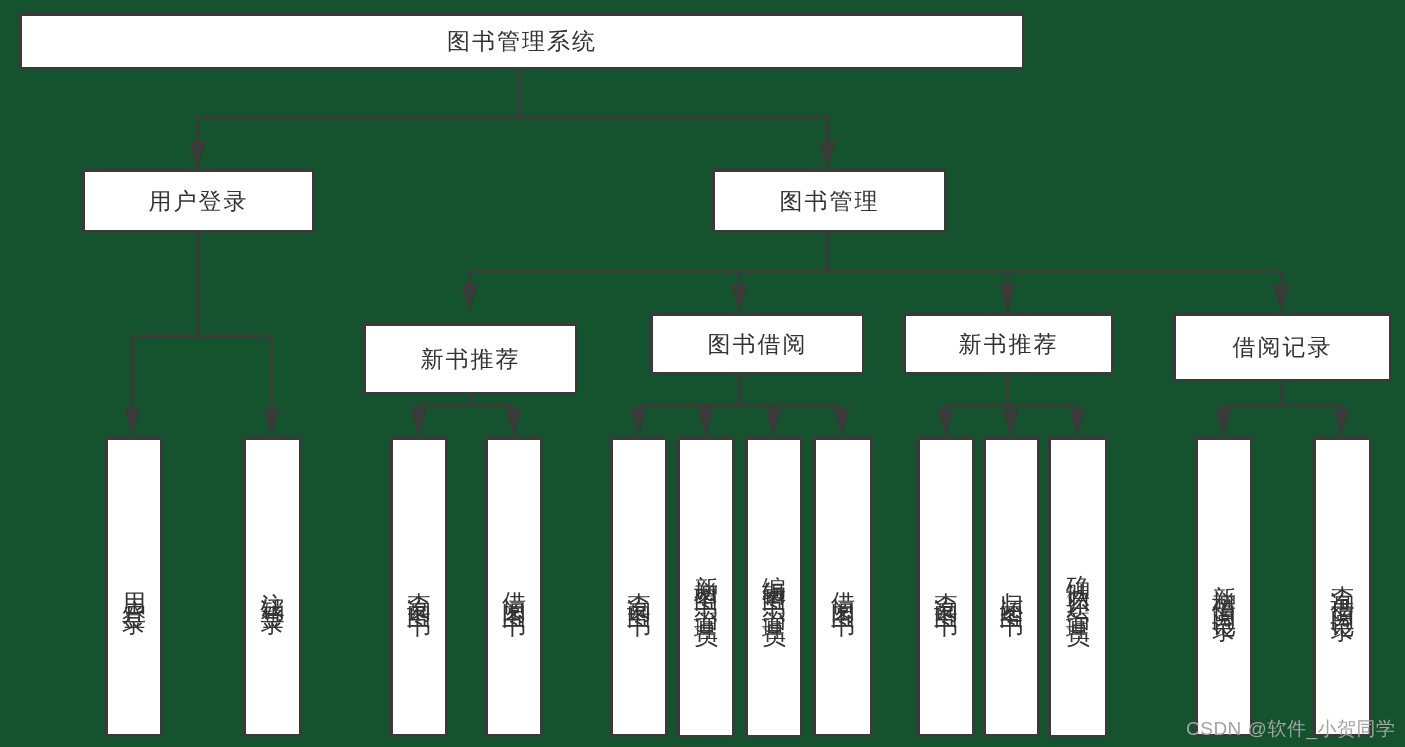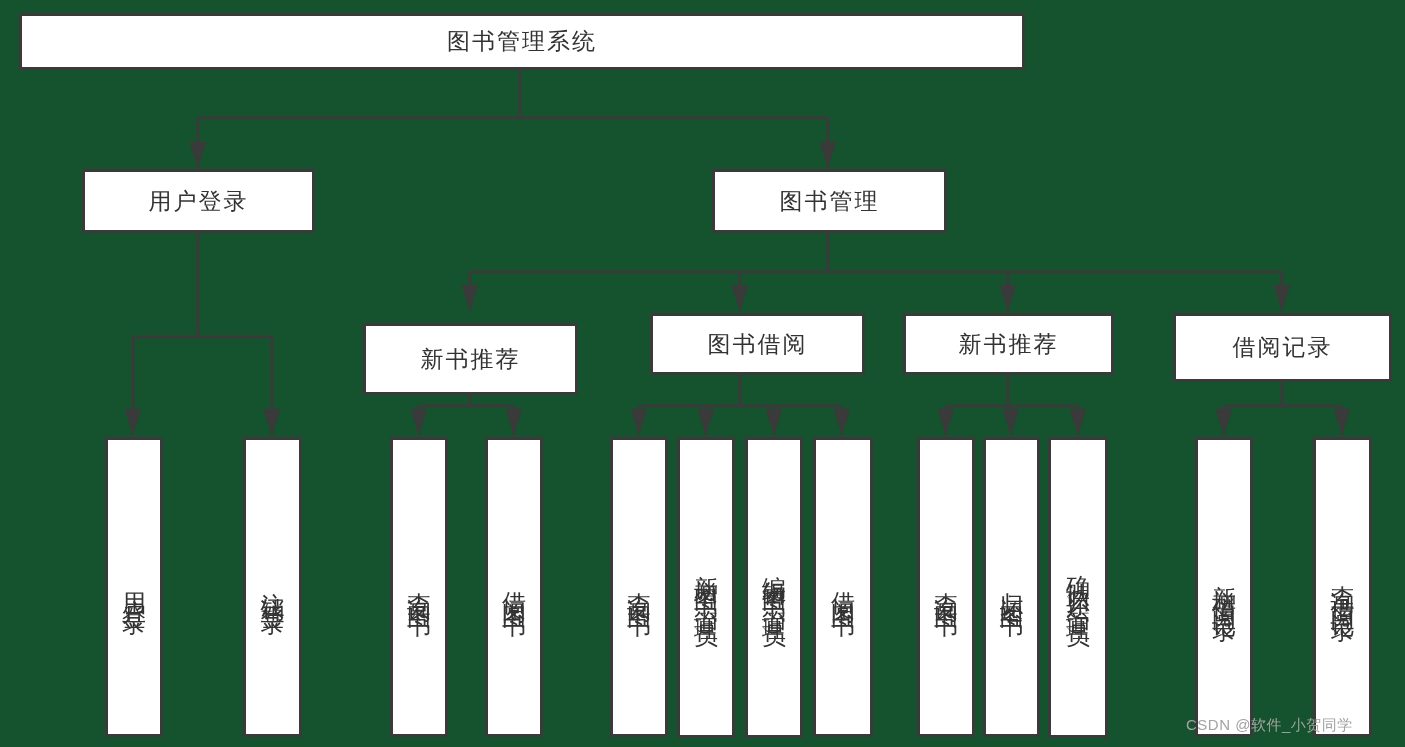--- a/index.html
+++ b/index.html
@@ -44,21 +44,21 @@
     letter-spacing: 7px;
     line-height: 1;
     color: #333333;
     white-space: nowrap;
   }
   #watermark {
     position: absolute;
     left: 1186px;
     top: 716px;
     z-index: 2;
-    font-size: 15px;
+    font-size: 19px;
     letter-spacing: 0.5px;
     color: #a3a3a3;
     white-space: nowrap;
   }
 </style>
 </head>
 <body>
 
 <div id="canvas">
 

